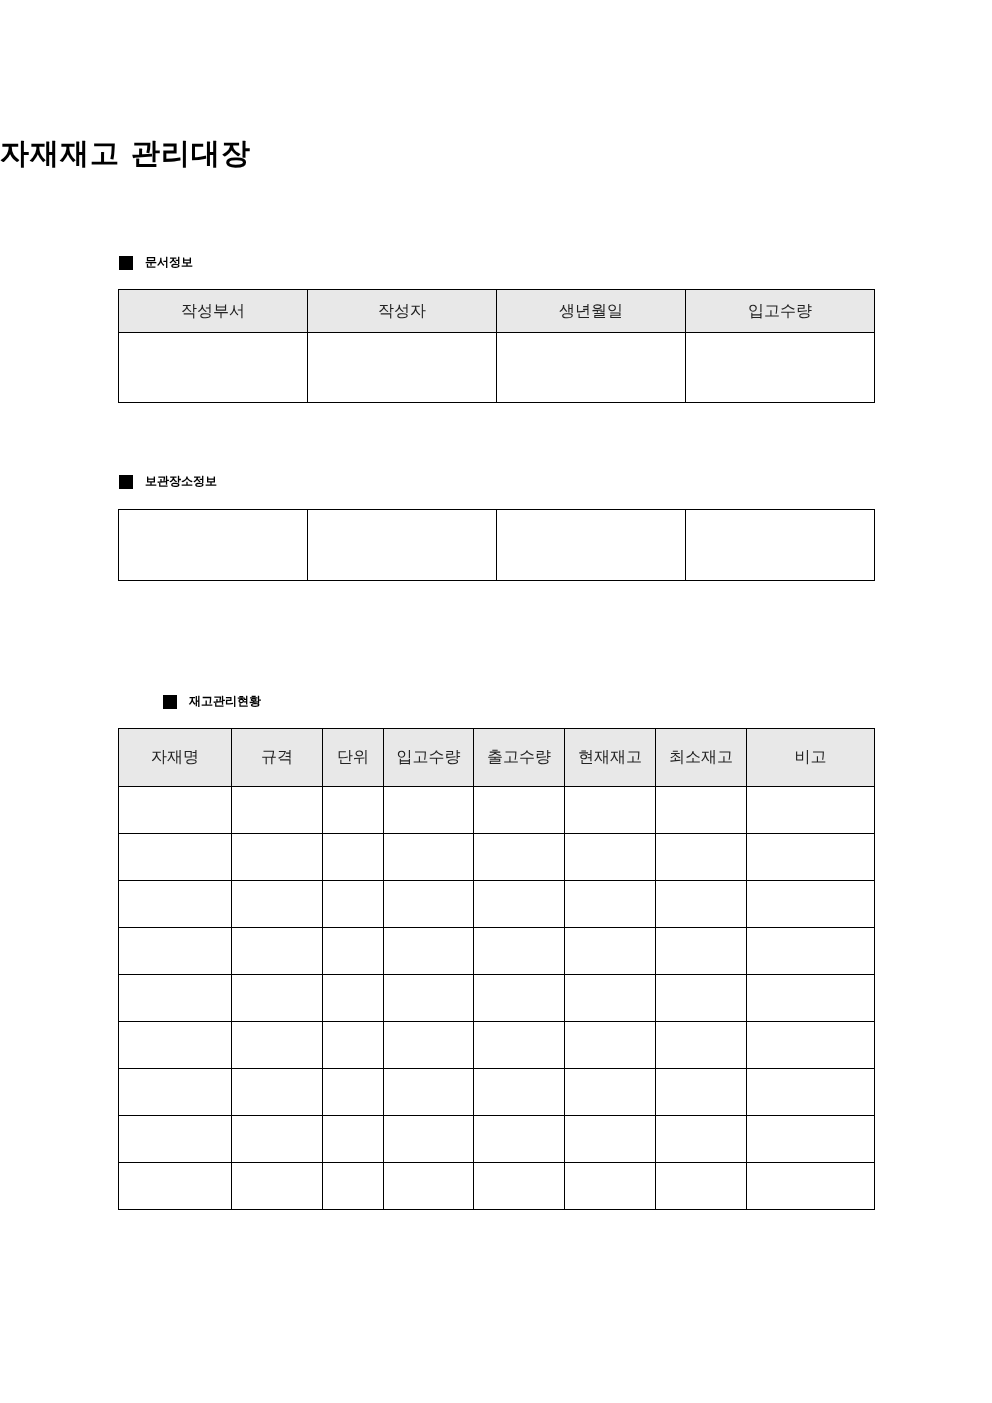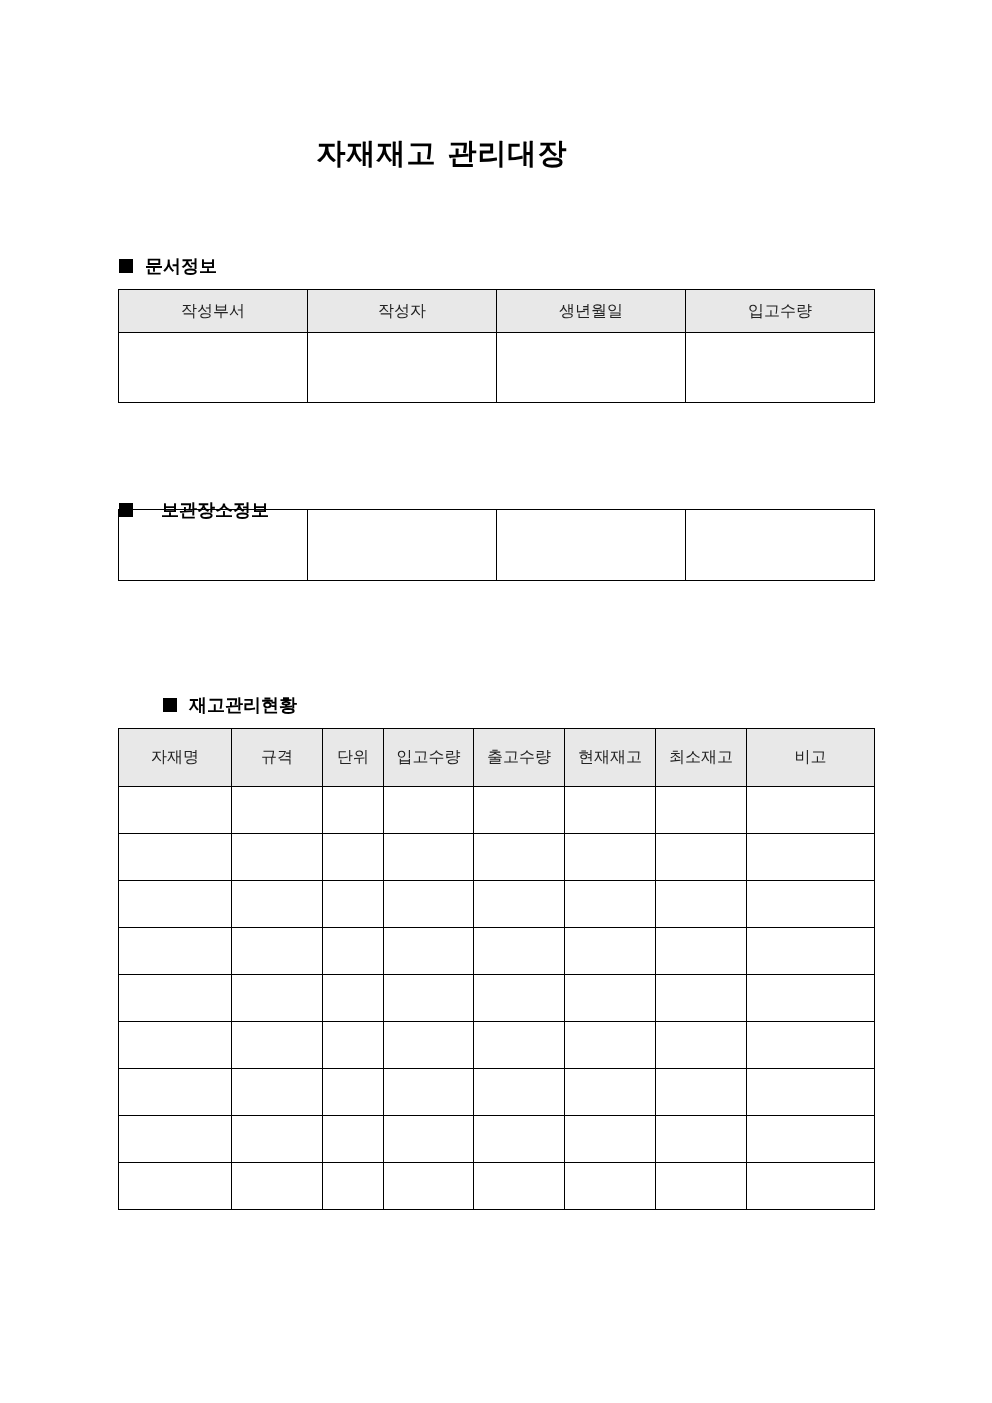--- a/index.html
+++ b/index.html
@@ -1,25 +1,25 @@
 <!DOCTYPE html>
 <html><head>
   <meta charset="utf-8">
   <style>
     html, body { margin: 0; padding: 0; }
     body {
       width: 992px; height: 1403px; background: #ffffff; position: relative;
       font-family: "DejaVu Sans", "Liberation Sans", sans-serif; color: #000;
     }
     .title {
-      position: absolute; top: 134px; left: 0; width: 884px; text-align: center;
+      position: absolute; top: 134px; left: 0; width: 884px; text-align: left;
       font-size: 29px; font-weight: bold; letter-spacing: 1px;
     }
     .section-heading {
-      position: absolute; left: 119px; font-size: 18px; font-weight: bold;
+      position: absolute; left: 119px; font-size: 12px; font-weight: bold;
       display: flex; align-items: center; text-align: center;
     }
     .section-heading .sq {
       display: inline-block; width: 14px; height: 14px; background: #000; margin-right: 12px;
     }
     table {
       position: absolute; left: 118px; border-collapse: collapse; table-layout: fixed;
     }
     td, th {
       border: 1px solid #000; padding: 0; text-align: center; vertical-align: middle;
@@ -61,21 +61,21 @@
   </tr>
   <tr>
     <td></td>
     <td></td>
     <td></td>
     <td></td>
   </tr>
 </tbody>
   </table>
 
-<div class="section-heading" style="top:498px;gap:16px;">
+<div class="section-heading" style="top:473px;">
   <span class="sq"></span>
   <span>보관장소정보</span>
 </div>
 <table class="t2">
   <colgroup>
       <col style="width:189px">
       <col style="width:189px">
       <col style="width:189px">
       <col style="width:189px">
     </colgroup>

